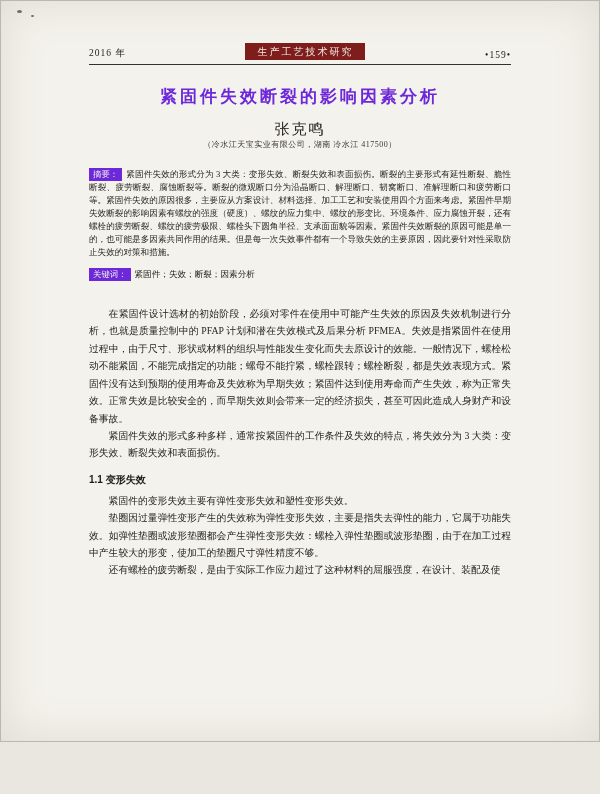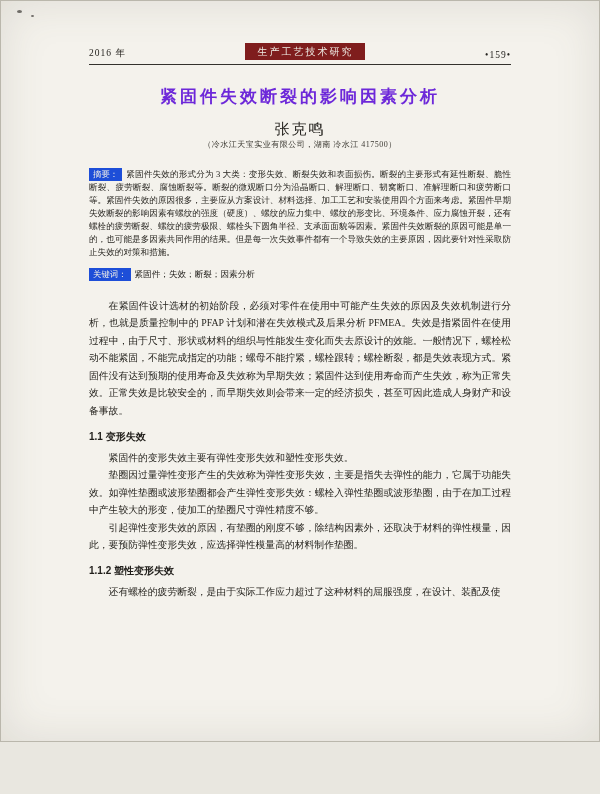--- a/index.html
+++ b/index.html
@@ -75,21 +75,21 @@
   }
   .abstract {
     margin-top: 18px;
     font-size: 8.6px;
     line-height: 1.52;
     text-align: justify;
     color: #2a2823;
   }
   .label-chip {
     display: inline-block;
-    background: #1d4ed8;
+    background: #6d28d9;
     color: #f1efe7;
     padding: 0 4px;
     margin-right: 4px;
     font-family: "Liberation Sans", "DejaVu Sans", sans-serif;
     font-size: 8.4px;
   }
   .keywords {
     margin-top: 7px;
     font-size: 8.6px;
     line-height: 1.5;
@@ -98,21 +98,21 @@
     font-size: 9.8px;
     line-height: 1.78;
     text-align: justify;
     color: #26241f;
   }
   .para {
     margin: 0;
     text-indent: 2em;
   }
   .para.first {
-    margin-top: 16px;
+    margin-top: 24px;
   }
   .sec-heading {
     margin: 9px 0 3px 0;
     font-weight: bold;
     font-size: 10px;
     font-family: "Liberation Sans", "DejaVu Sans", sans-serif;
     color: #1f1d19;
   }
 </style>
 </head>
@@ -137,25 +137,24 @@
     <div class="affiliation">（冷水江天宝实业有限公司，湖南 冷水江  417500）</div>
 
     <p class="abstract"><span class="label-chip">摘要：</span><span>紧固件失效的形式分为 3 大类：变形失效、断裂失效和表面损伤。断裂的主要形式有延性断裂、脆性断裂、疲劳断裂、腐蚀断裂等。断裂的微观断口分为沿晶断口、解理断口、韧窝断口、准解理断口和疲劳断口等。紧固件失效的原因很多，主要应从方案设计、材料选择、加工工艺和安装使用四个方面来考虑。紧固件早期失效断裂的影响因素有螺纹的强度（硬度）、螺纹的应力集中、螺纹的形变比、环境条件、应力腐蚀开裂，还有螺栓的疲劳断裂、螺纹的疲劳极限、螺栓头下圆角半径、支承面面貌等因素。紧固件失效断裂的原因可能是单一的，也可能是多因素共同作用的结果。但是每一次失效事件都有一个导致失效的主要原因，因此要针对性采取防止失效的对策和措施。</span></p>
 
     <p class="keywords"><span class="label-chip">关键词：</span><span>紧固件；失效；断裂；因素分析</span></p>
 
     <div class="body-text">
 
       <p class="para first">在紧固件设计选材的初始阶段，必须对零件在使用中可能产生失效的原因及失效机制进行分析，也就是质量控制中的 PFAP 计划和潜在失效模式及后果分析 PFMEA。失效是指紧固件在使用过程中，由于尺寸、形状或材料的组织与性能发生变化而失去原设计的效能。一般情况下，螺栓松动不能紧固，不能完成指定的功能；螺母不能拧紧，螺栓跟转；螺栓断裂，都是失效表现方式。紧固件没有达到预期的使用寿命及失效称为早期失效；紧固件达到使用寿命而产生失效，称为正常失效。正常失效是比较安全的，而早期失效则会带来一定的经济损失，甚至可因此造成人身财产和设备事故。</p>
 
+      <p class="para">紧固件失效的形式多种多样，通常按紧固件的工作条件及失效的特点，将失效分为 3 大类：变形失效、断裂失效和表面损伤。</p>
 
       <h2 class="sec-heading">1.1 变形失效</h2>
       <p class="para">紧固件的变形失效主要有弹性变形失效和塑性变形失效。</p>
 
       <p class="para">垫圈因过量弹性变形产生的失效称为弹性变形失效，主要是指失去弹性的能力，它属于功能失效。如弹性垫圈或波形垫圈都会产生弹性变形失效：螺栓入弹性垫圈或波形垫圈，由于在加工过程中产生较大的形变，使加工的垫圈尺寸弹性精度不够。</p>
-      <p class="para">引起弹性变形失效的原因，有垫圈的刚度不够，除结构因素外，还取决于材料的弹性模量，因此，要预防弹性变形失效，应选择弹性模量高的材料制作垫圈。</p>
 
-      <h2 class="sec-heading">1.1.2 塑性变形失效</h2>
       <p class="para">还有螺栓的疲劳断裂，是由于实际工作应力超过了这种材料的屈服强度，在设计、装配及使</p>
 
     </div>
   </div>
 </div>
 
 </body></html>

